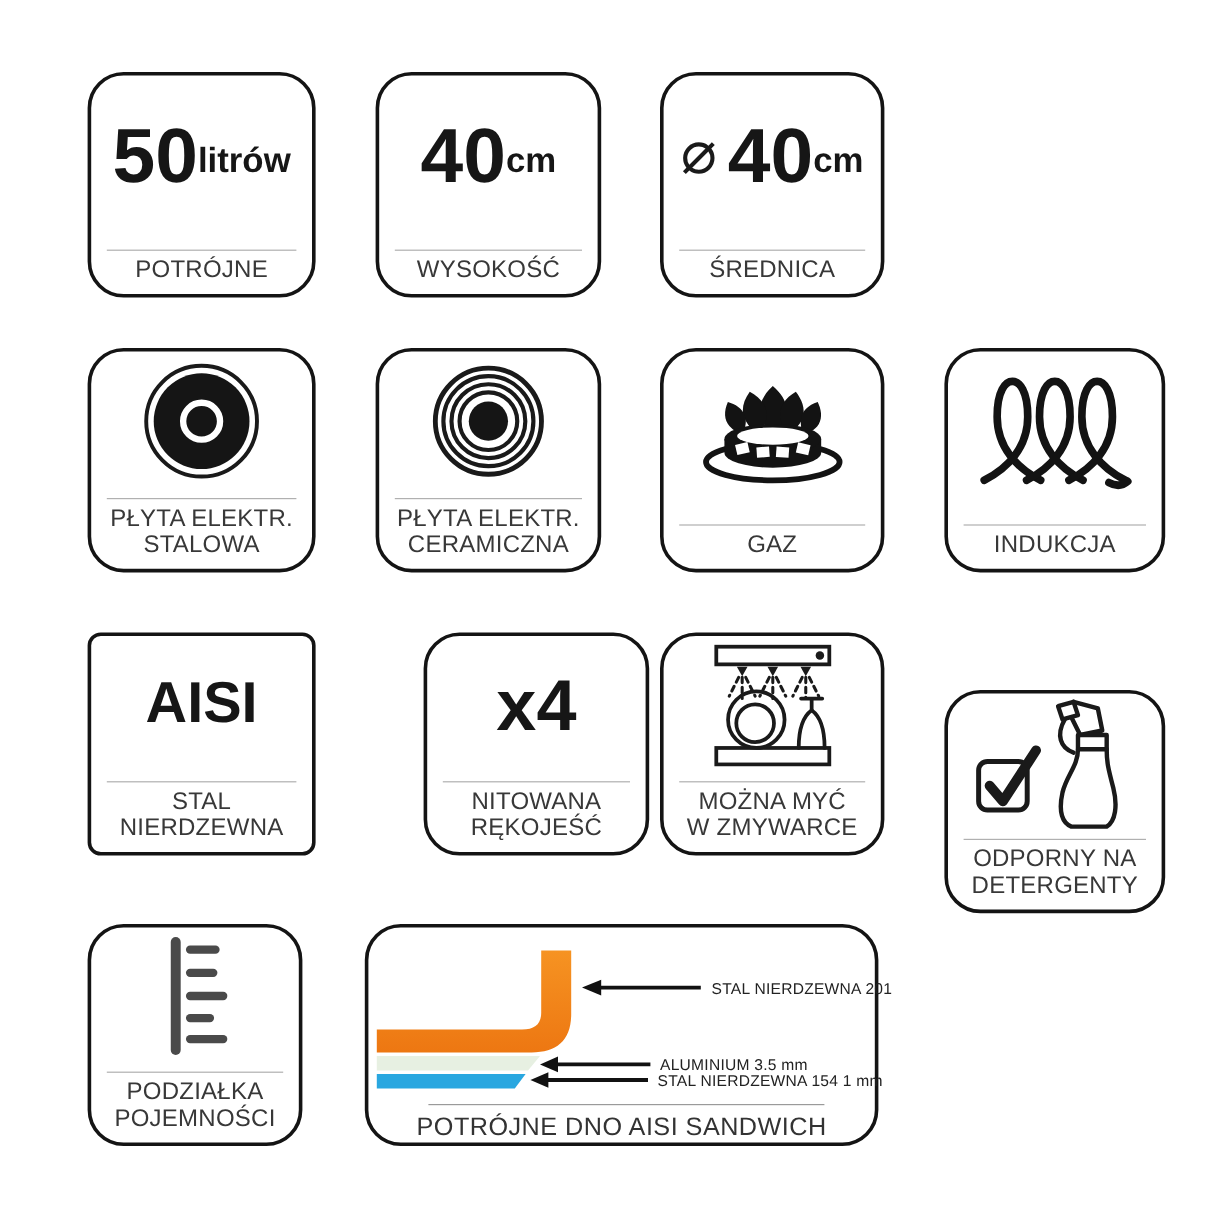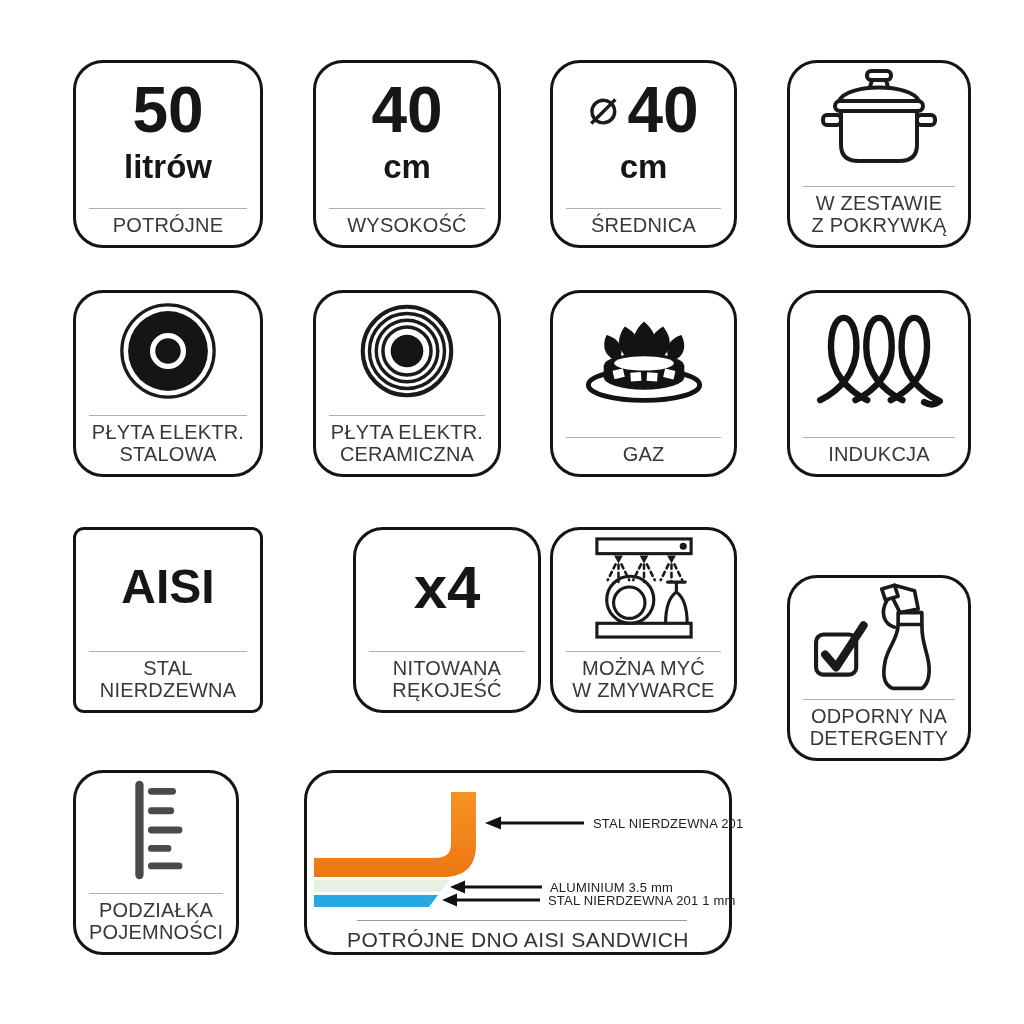--- a/index.html
+++ b/index.html
@@ -1,44 +1,44 @@
 <!DOCTYPE html>
 <html><head>
 <meta charset="utf-8">
 <style>
   html,body{margin:0;padding:0;background:#fff;}
   .canvas{position:relative;width:1024px;height:1024px;background:#fff;overflow:hidden;
           font-family:"Liberation Sans","DejaVu Sans",sans-serif;color:#1a1a1a;}
   .tile{position:absolute;border:3px solid #141414;border-radius:30px;background:#fff;box-sizing:border-box;}
-  .content{position:absolute;left:0;right:0;top:0;display:flex;flex-direction:column;align-items:center;justify-content:center;}
+  .content{position:absolute;left:0;right:0;top:0;display:flex;flex-direction:row;align-items:center;justify-content:center;}
   .tile.l1 .content{bottom:48px;}
   .tile.l2 .content{bottom:66px;}
   .label{position:absolute;left:13px;right:13px;bottom:9px;border-top:1px solid #b0b0b0;
          padding-top:5px;text-align:center;font-size:20px;line-height:22px;color:#383838;letter-spacing:.2px;}
   .big{font-size:64px;font-weight:bold;color:#161616;line-height:1;}
-  .unit{font-size:33px;font-weight:bold;color:#161616;margin-top:8px;line-height:1;}
+  .unit{font-size:29px;font-weight:bold;color:#161616;margin-top:8px;line-height:1;}
   .diam-row{display:flex;align-items:center;}
   .diam{font-family:"DejaVu Sans",sans-serif;font-size:50px;font-weight:400;margin-right:9px;transform:translateY(-3px);}
   .aisi{font-size:48px;font-weight:bold;line-height:1.04;text-align:center;color:#161616;}
   .x4{font-size:60px;font-weight:bold;color:#161616;}
   svg{display:block;}
   
   .t1{left:73px;top:60px;width:190px;height:188px;}
   .t2{left:313px;top:60px;width:188px;height:188px;}
   .t3{left:550px;top:60px;width:187px;height:188px;}
   .t4{left:787px;top:60px;width:184px;height:188px;}
   .t5{left:73px;top:290px;width:190px;height:187px;}
   .t6{left:313px;top:290px;width:188px;height:187px;}
   .t7{left:550px;top:290px;width:187px;height:187px;}
   .t8{left:787px;top:290px;width:184px;height:187px;}
   .t9{left:73px;top:527px;width:190px;height:186px;border-radius:11px;}
   .t10{left:313px;top:527px;width:188px;height:186px;margin-left:40px;}
   .t11{left:550px;top:527px;width:187px;height:186px;}
   .t12{left:787px;top:527px;width:184px;height:186px;margin-top:48px;}
-  .t13{left:73px;top:770px;width:166px;height:185px;}
+  .t13{left:73px;top:770px;width:179px;height:185px;}
   .t14{left:304px;top:770px;width:428px;height:185px;}
   
   .sw-svg{position:absolute;left:0;top:0;width:100%;height:100%;}
   .sw-label{position:absolute;font-size:13px;line-height:14px;color:#222;white-space:nowrap;letter-spacing:.2px;}
   .sw-l1{left:286px;top:44px;}
   .sw-l2{left:243px;top:108px;}
   .sw-l3{left:241px;top:121px;}
   .sw-divider{position:absolute;left:50px;width:330px;top:147px;border-top:1px solid #9a9a9a;}
   .sw-title{position:absolute;left:0;right:0;top:155px;text-align:center;font-size:21px;color:#333;letter-spacing:.4px;}
 </style>
@@ -67,37 +67,20 @@
     <div class="content">
       <div class="diam-row">
         <span class="diam">⌀</span>
         <span class="big">40</span>
       </div>
       <div class="unit">cm</div>
     </div>
     <div class="label">ŚREDNICA</div>
   </div>
 
-  <div class="tile t4 l2">
-    <div class="content">
-      <svg width="122" height="104" viewBox="0 0 120 104" fill="none" stroke="#1a1a1a" stroke-width="4" stroke-linecap="round" stroke-linejoin="round">
-        <rect x="48" y="2" width="24" height="9" rx="4"></rect>
-        <path d="M53,11 L51,18 M67,11 L69,18"></path>
-        <path d="M20,32 C28,14 92,14 100,32"></path>
-        <rect x="16" y="32" width="88" height="10" rx="5"></rect>
-        <path d="M22,42 L22,76 Q22,92 40,92 L80,92 Q98,92 98,76 L98,42"></path>
-        <rect x="4" y="46" width="18" height="10" rx="4"></rect>
-        <rect x="98" y="46" width="18" height="10" rx="4"></rect>
-      </svg>
-    </div>
-    <div class="label">
-      <div>W ZESTAWIE</div>
-      <div>Z POKRYWKĄ</div>
-    </div>
-  </div>
 
   <div class="tile t5 l2">
     <div class="content">
       <svg width="100" height="100" viewBox="0 0 104 104">
         <circle cx="52" cy="52" r="48" fill="none" stroke="#1a1a1a" stroke-width="3.4"></circle>
         <circle cx="52" cy="52" r="41.5" fill="#151515"></circle>
         <circle cx="52" cy="52" r="16" fill="none" stroke="#ffffff" stroke-width="5.5"></circle>
       </svg>
     </div>
     <div class="label">
@@ -267,18 +250,18 @@
         <path d="M157,114 L235,114"></path>
           <path d="M143,114 L158,107.5 L158,120.5 Z" fill="#111" stroke="none"></path>
       </g>
       <g stroke="#111" stroke-width="3.2">
         <path d="M149,127 L233,127"></path>
           <path d="M135,127 L150,120.5 L150,133.5 Z" fill="#111" stroke="none"></path>
       </g>
     </svg>
     <div class="sw-label sw-l1">STAL NIERDZEWNA 201</div>
     <div class="sw-label sw-l2">ALUMINIUM 3.5 mm</div>
-    <div class="sw-label sw-l3">STAL NIERDZEWNA 201 1 mm</div>
+    <div class="sw-label sw-l3">STAL NIERDZEWNA 154 1 mm</div>
     <div class="sw-divider"></div>
     <div class="sw-title">POTRÓJNE DNO AISI SANDWICH</div>
   </div>
 
 </div>
 
 </body></html>

